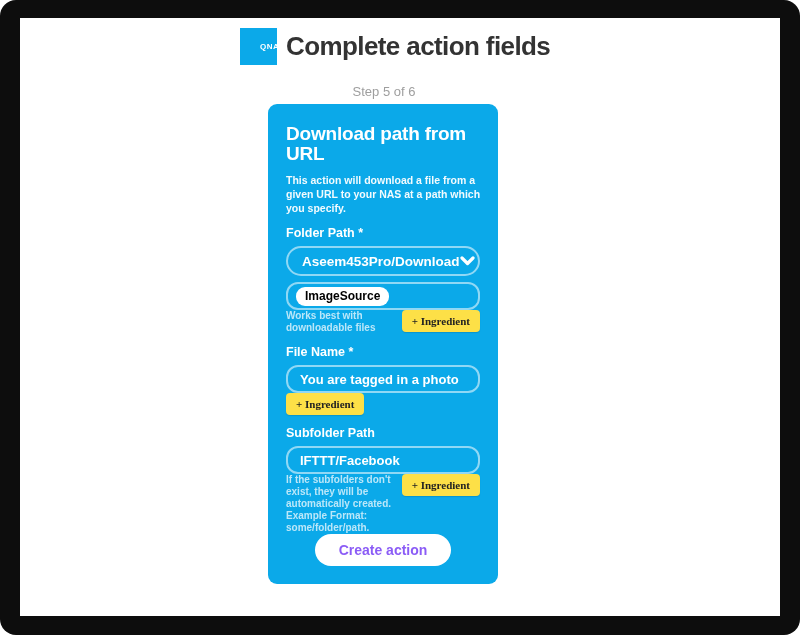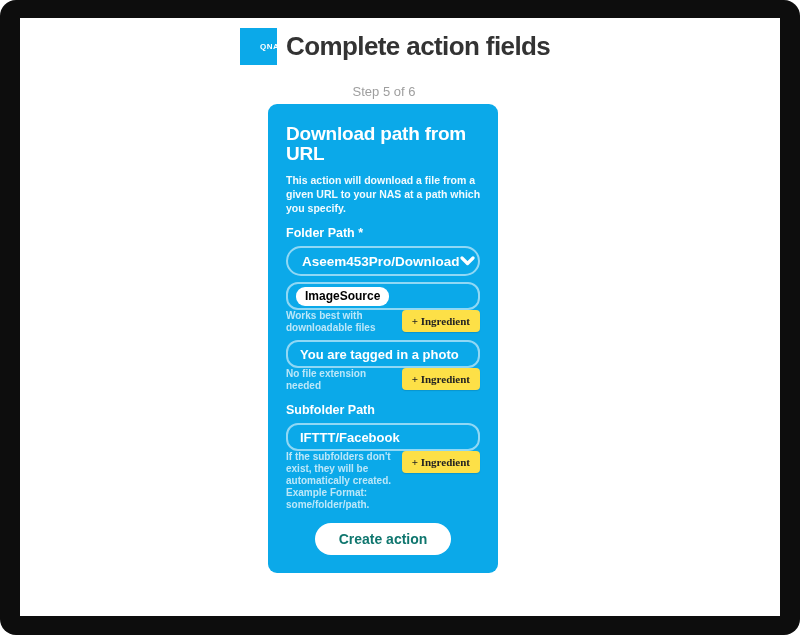--- a/index.html
+++ b/index.html
@@ -96,23 +96,23 @@
     font-size: 10px; line-height: 12px; font-weight: 700;
     color: rgba(255,255,255,0.72); white-space: pre-line;
   }
   .ingredient {
     background: #fde047; border: none; border-radius: 4px;
     padding: 5px 10px; font-size: 11px; font-weight: 700; color: #222222;
     font-family: Liberation Serif, serif; cursor: pointer; white-space: nowrap;
     box-shadow: 0 1px 1px rgba(0,0,0,0.12);
   }
   .create {
-    display: block; margin: 12px auto 4px auto;
+    display: block; margin: 0 auto 4px auto;
     background: #ffffff; border: none; border-radius: 16px;
-    padding: 8px 24px; font-size: 14px; font-weight: 700; color: #0f766e;
+    padding: 8px 24px; font-size: 14px; font-weight: 700; color: #8b5cf6;
     font-family: inherit; cursor: pointer;
   }
 </style>
 </head>
 <body>
 
 <div class="frame">
   <div class="inner">
 
     <div class="logo">
@@ -140,23 +140,23 @@
       
       <div class="inputbox">
         <span class="chip">ImageSource</span>
       </div>
       <div class="helper-row">
         <p class="helper">Works best with downloadable files</p>
         <button class="ingredient">+ Ingredient</button>
       </div>
 
       
+      <span class="flabel">File Name *</span>
       <input class="textfield" value="You are tagged in a photo" style="">
       <div class="helper-row">
-        <p class="helper">No file extension needed</p>
         <button class="ingredient">+ Ingredient</button>
       </div>
 
       
       <span class="flabel">Subfolder Path</span>
       <input class="textfield" value="IFTTT/Facebook" style="">
       <div class="helper-row">
         <p class="helper">If the subfolders don't exist, they will be automatically created.
 Example Format:
 some/folder/path.</p>

